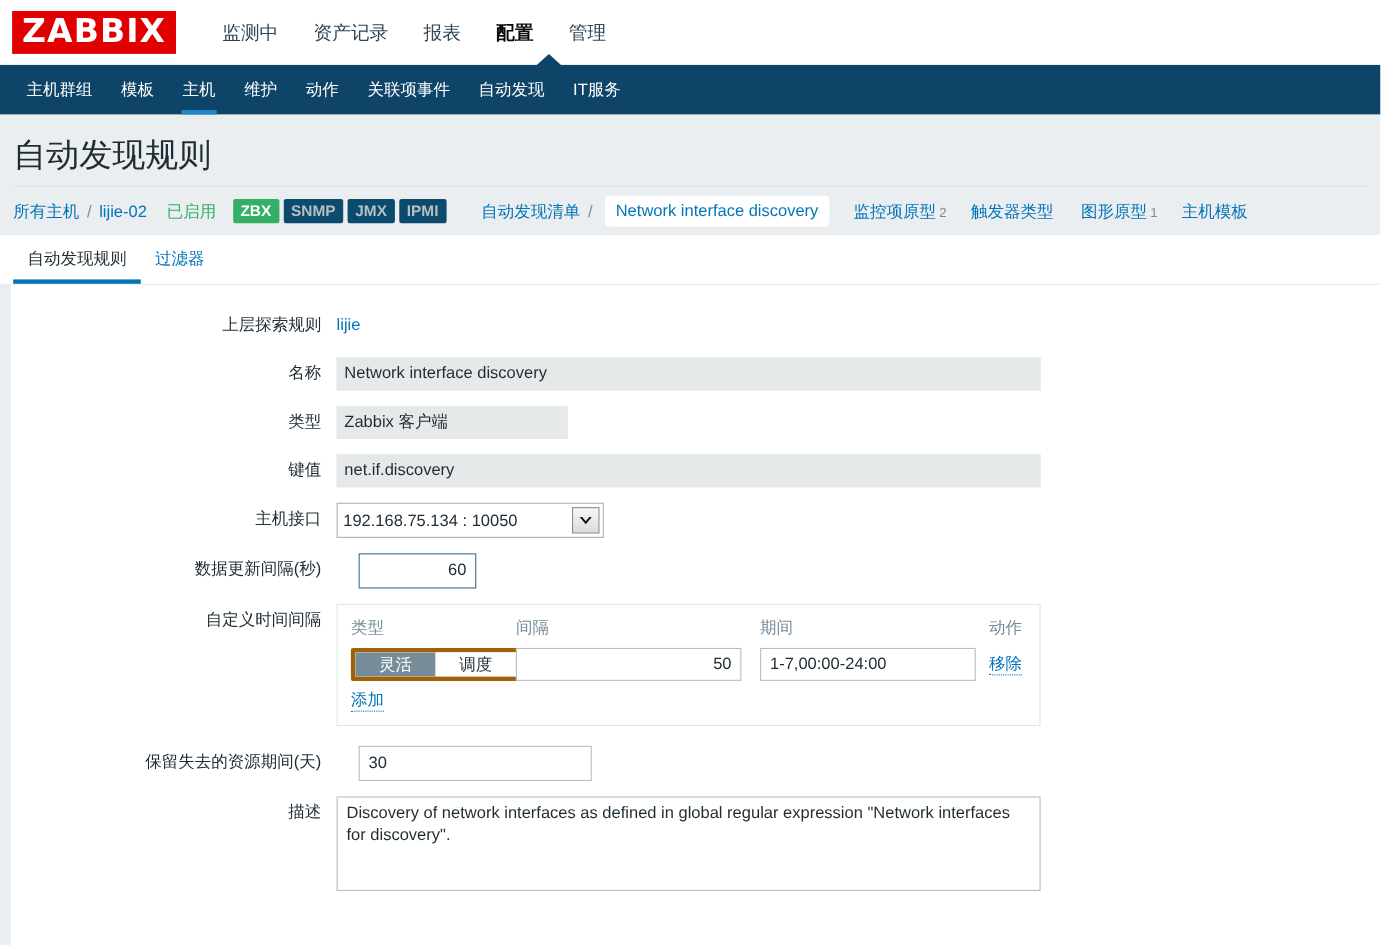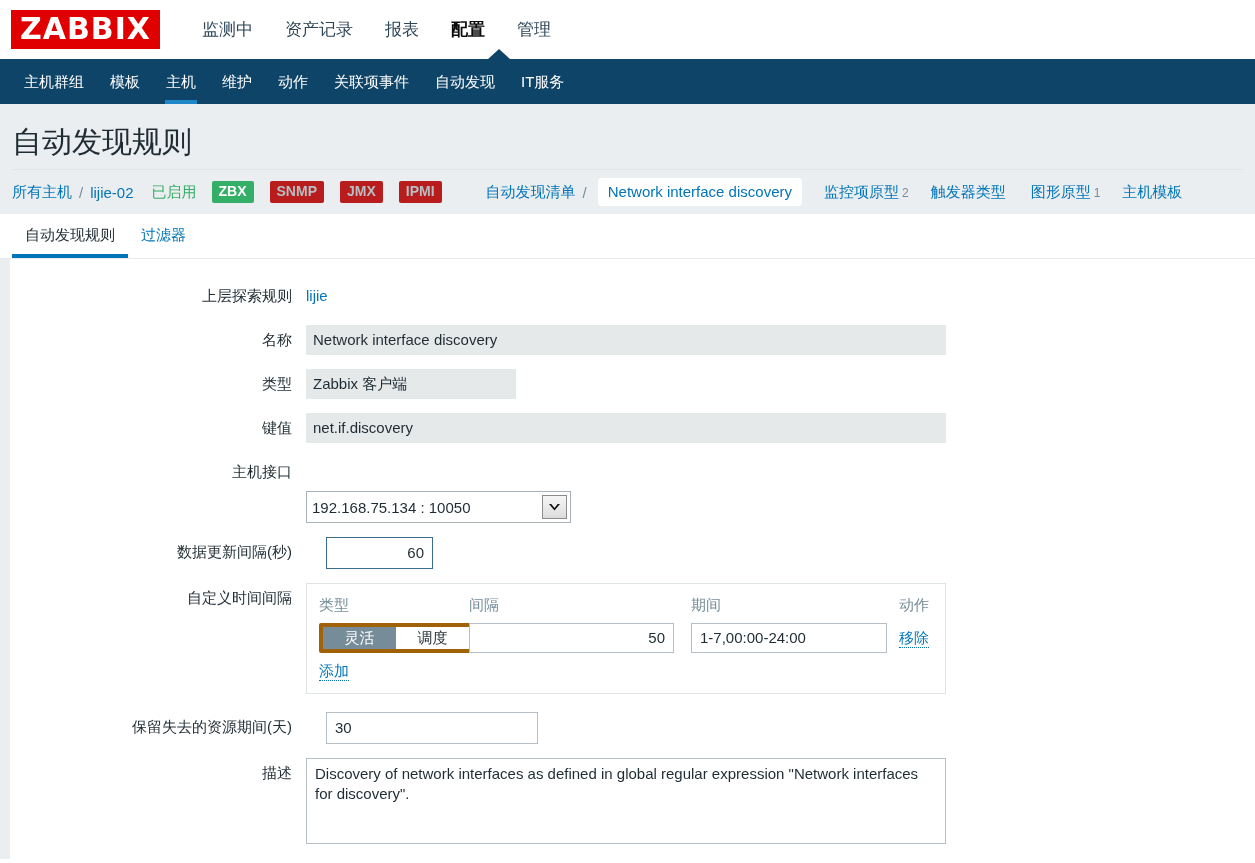--- a/index.html
+++ b/index.html
@@ -128,26 +128,26 @@
     color: #34af67;
     font-size: 15px;
     margin-left: 18px;
   }
   .iface-badges { display: flex; margin-left: 15px; }
   .badge {
     font-size: 14px;
     font-weight: bold;
     padding: 3px 7px 4px 7px;
     line-height: 15px;
-    margin-right: 16px;
+    margin-right: 4px;
     border-radius: 2px;
     user-select: none;
   }
   .badge.on  { background: #34af67; color: #ffffff; }
-  .badge.off { background: #b91c1c; color: #b6bfc4; }
+  .badge.off { background: #0c4a6e; color: #b6bfc4; }
   .crumbs .grp2 { margin-left: 28px; display: flex; align-items: center; }
   .crumbs .current-tab {
     background: #ffffff;
     color: #0275b8;
     border-radius: 4px;
     padding: 5px 10px 6px 10px;
     font-size: 15px;
     margin-left: 4px;
     cursor: pointer;
   }
@@ -214,31 +214,30 @@
     font-size: 15px;
     height: 30px;
     line-height: 28px;
     padding: 0 6px;
     display: block;
   }
   .w-wide { width: 640px; }
   .w-mid  { width: 210px; }
 
   .sel {
-    width: 265px;
+    width: 243px;
     height: 32px;
     border: 1px solid #a8b2b8;
     background: #ffffff;
     display: flex;
     align-items: center;
     padding: 0 3px 0 5px;
     font-size: 15px;
     color: #1f2c33;
     cursor: pointer;
-    margin-top: 34px;
   }
   .sel .txt { flex: 1 1 auto; }
   .sel .arrowbox {
     width: 25px; height: 24px;
     background: linear-gradient(#f6f6f6,#dcdcdc);
     border: 1px solid #8c8c8c;
     display: flex; align-items: center; justify-content: center;
     flex: none;
   }
   .sel .arrowbox svg { display: block; }

